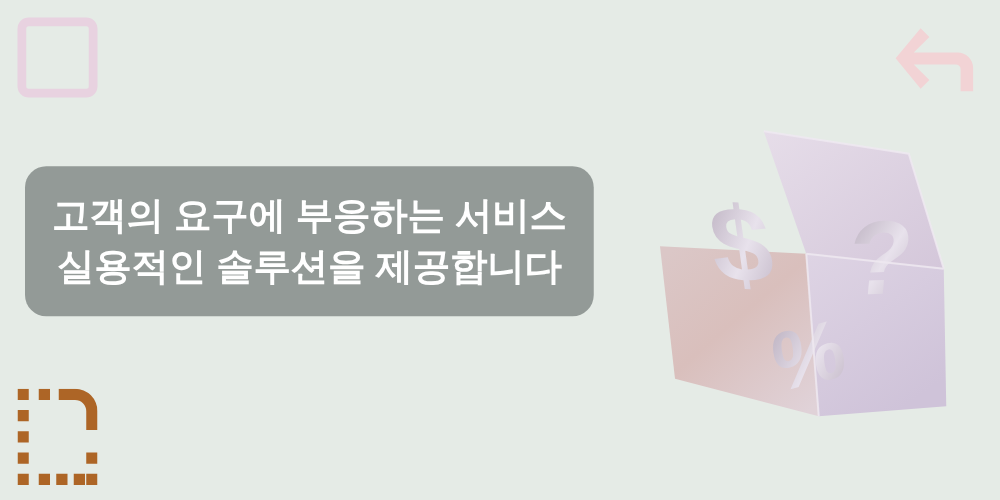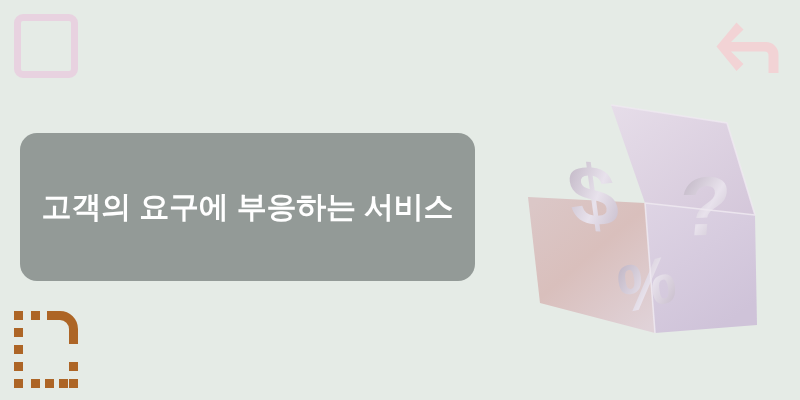--- a/index.html
+++ b/index.html
@@ -49,21 +49,21 @@
     width: 64px;
     height: 77px;
   }
 
   
   #headline-banner {
     position: absolute;
     left: 20px;
     top: 133px;
     width: 455px;
-    height: 148px;
+    height: 120px;
     background: #939a97;
     border-radius: 17px;
     display: flex;
     flex-direction: column;
     align-items: center;
     justify-content: center;
     gap: 3px;
   }
   .headline-line {
     color: #ffffff;
@@ -115,20 +115,21 @@
       <rect x="0" y="68" width="9" height="9"></rect>
       <rect x="17" y="68" width="9" height="9"></rect>
       <rect x="31" y="68" width="9" height="9"></rect>
       <rect x="45" y="68" width="9" height="9"></rect>
       <rect x="55" y="68" width="9" height="9"></rect>
     </g>
   </svg>
 
   <div id="headline-banner">
     <div class="headline-line">고객의 요구에 부응하는 서비스</div>
+    <div class="headline-line">실용적인 솔루션을 제공합니다</div>
   </div>
 
   <svg id="cube-illustration" viewBox="0 0 290 290">
     <defs>
       <linearGradient id="gradTop" x1="0" y1="0" x2="1" y2="1">
         <stop offset="0%" stop-color="#e6dde9"></stop>
         <stop offset="100%" stop-color="#d4c7da"></stop>
       </linearGradient>
       <linearGradient id="gradLeft" x1="0.1" y1="0" x2="0.9" y2="1">
         <stop offset="0%" stop-color="#dbc7c7"></stop>

